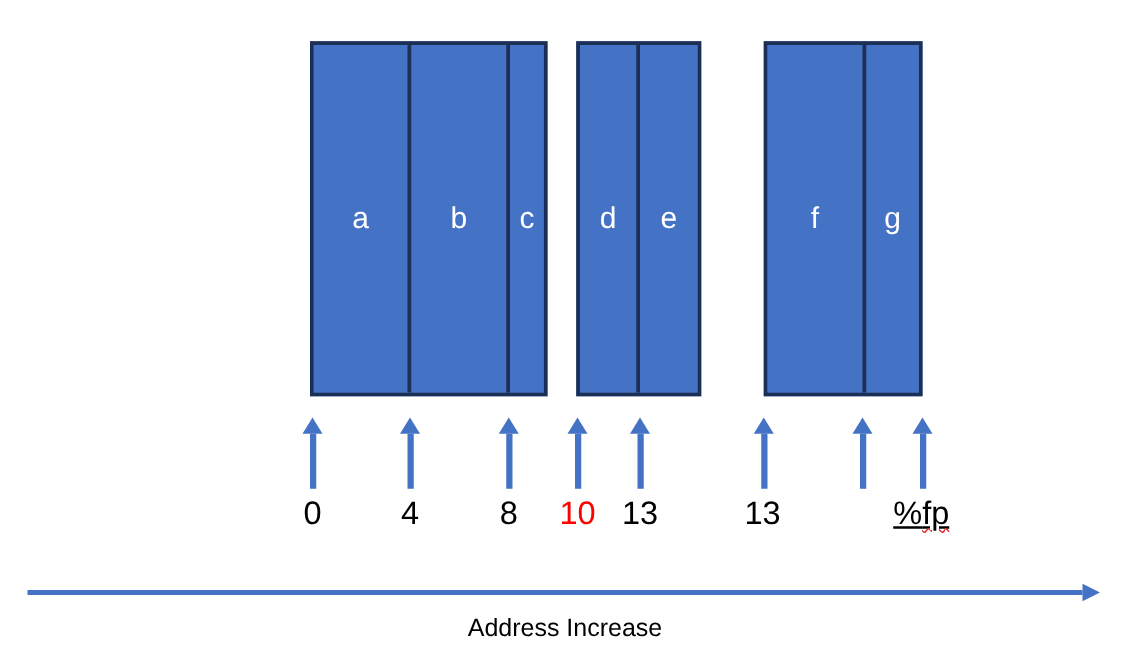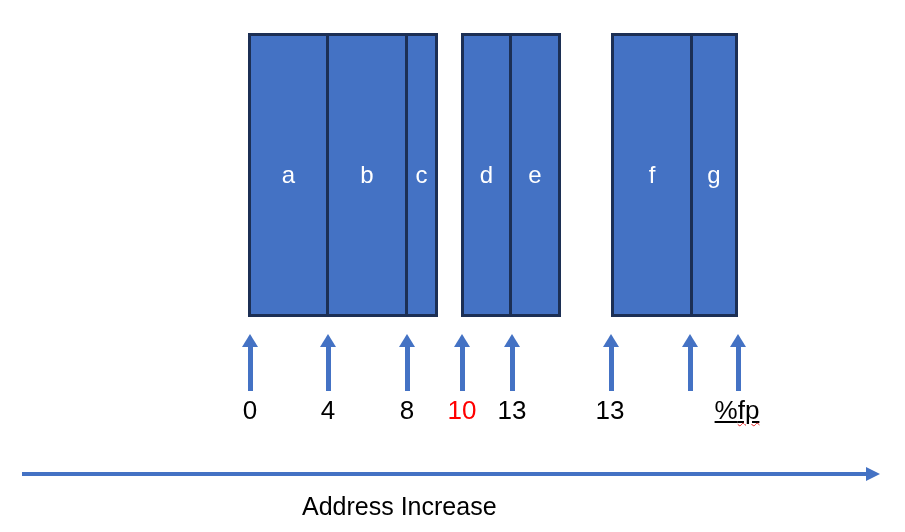--- a/index.html
+++ b/index.html
@@ -131,21 +131,22 @@
     border-top: 7px solid transparent;
     border-bottom: 7px solid transparent;
     border-left: 14px solid #4472C4;
   }
 
   .axis-caption {
     position: absolute;
     left: 302px;
     top: 492px;
     width: 300px;
-    font-size: 25px;
+    text-align: center;
+    font-size: 20px;
     color: #000000;
     white-space: nowrap;
   }
 </style>
 </head>
 <body>
 
 <div class="stage">
 
   <div class="group group-1">

